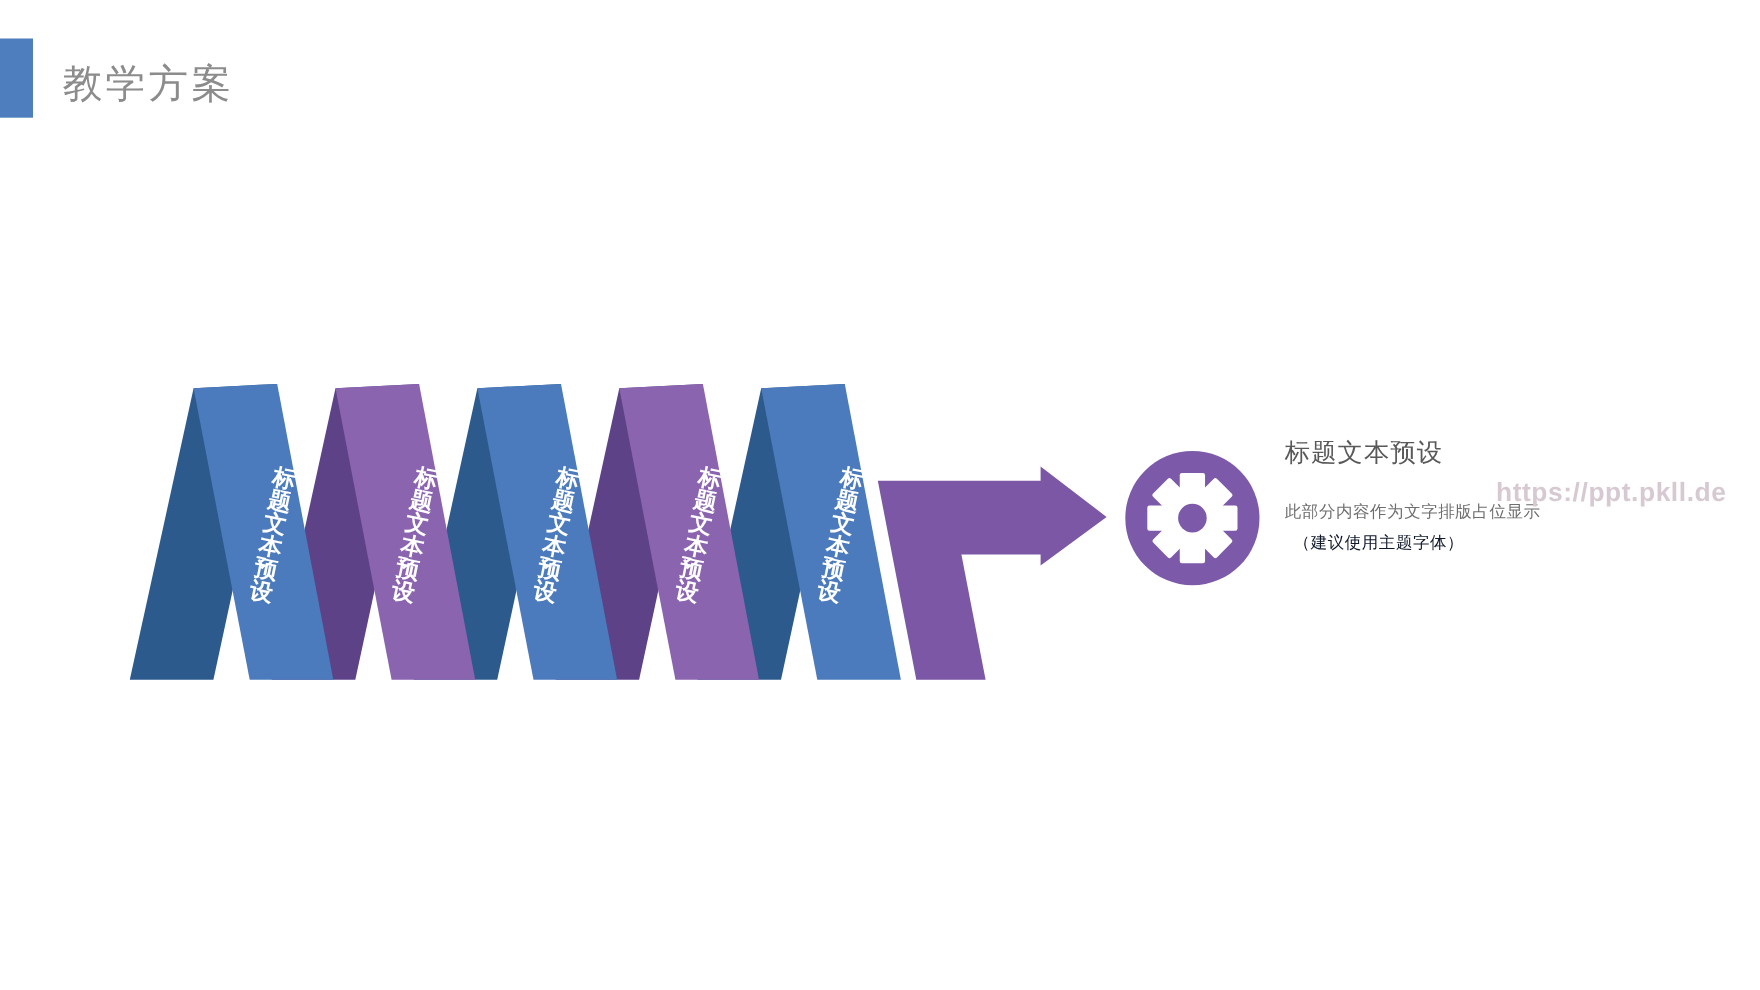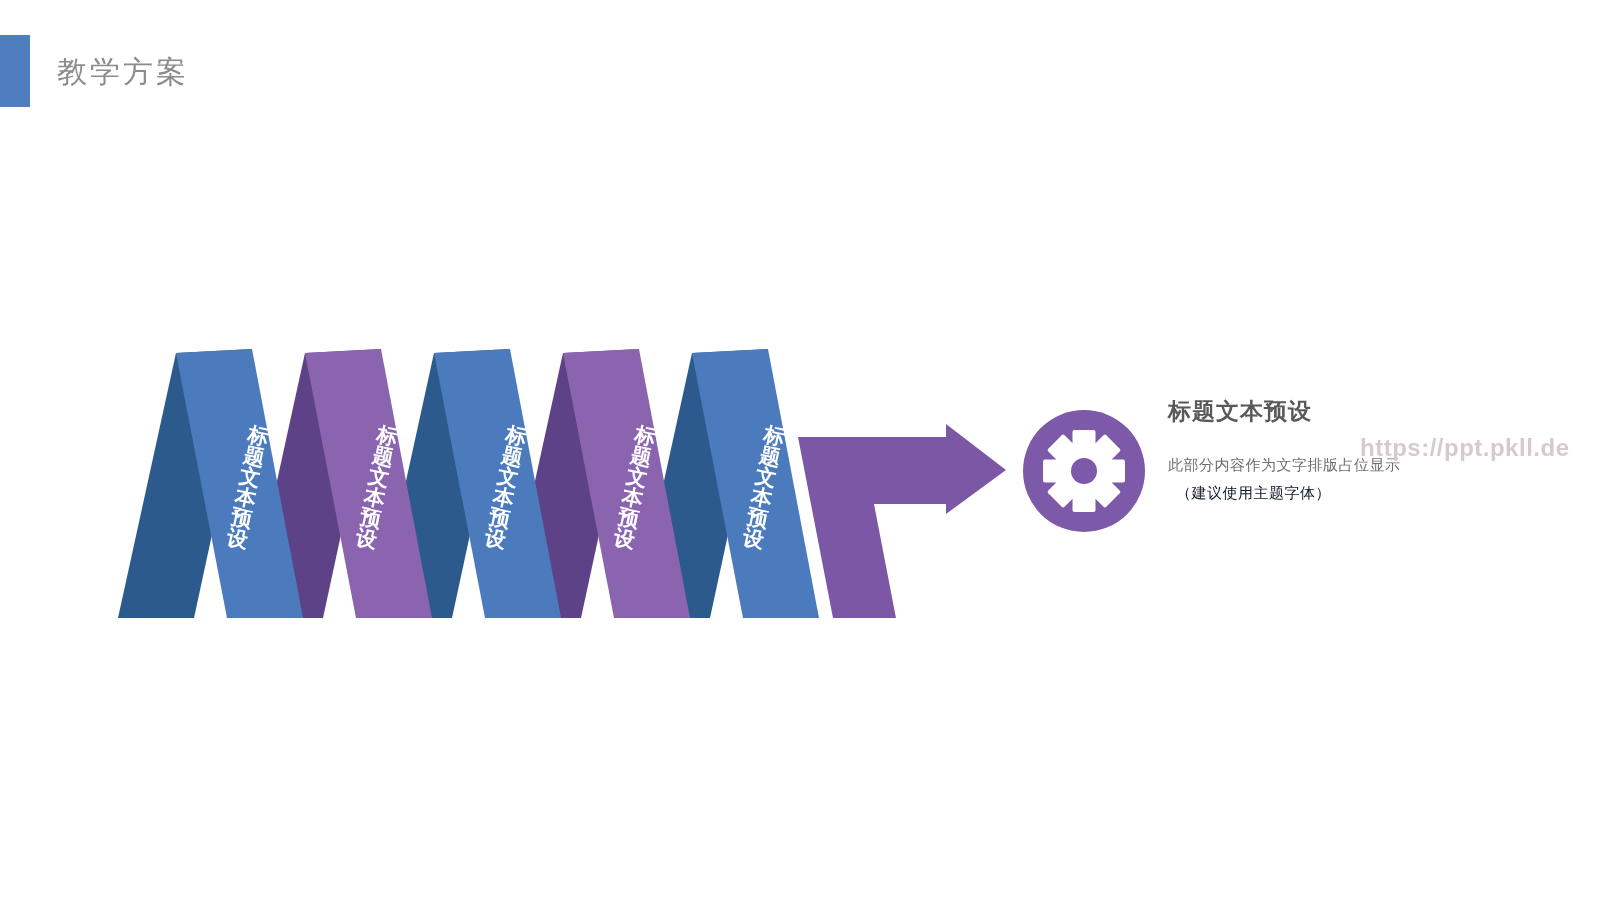--- a/index.html
+++ b/index.html
@@ -8,34 +8,34 @@
     width:1600px;height:900px;
     background:#ffffff;
     overflow:hidden;
     font-family:"Liberation Sans", sans-serif;
   }
   .accent-bar{
     position:absolute;left:0;top:35px;width:30px;height:72px;
   }
   .page-title{
     position:absolute;left:57px;top:52px;
-    font-size:30px;letter-spacing:3px;font-weight:400;
+    font-size:36px;letter-spacing:3px;font-weight:400;
   }
   .ribbon-svg{position:absolute;left:0;top:0;}
   .band-label{
     position:absolute;
     display:flex;flex-direction:column;align-items:center;
     transform:translate(-50%,-50%) rotate(11.5deg);
     font-size:21px;font-weight:bold;line-height:21px;
     letter-spacing:0;
     white-space:nowrap;
   }
   .callout-title{
     position:absolute;left:1168px;top:396px;
-    font-size:23px;font-weight:700;letter-spacing:1px;
+    font-size:23px;font-weight:400;letter-spacing:1px;
   }
   .callout-body-1{
     position:absolute;left:1168px;top:456px;
     font-size:15px;letter-spacing:0.5px;
   }
   .callout-body-2{
     position:absolute;left:1176px;top:484px;
     font-size:15px;letter-spacing:0.5px;
   }
   .watermark{

